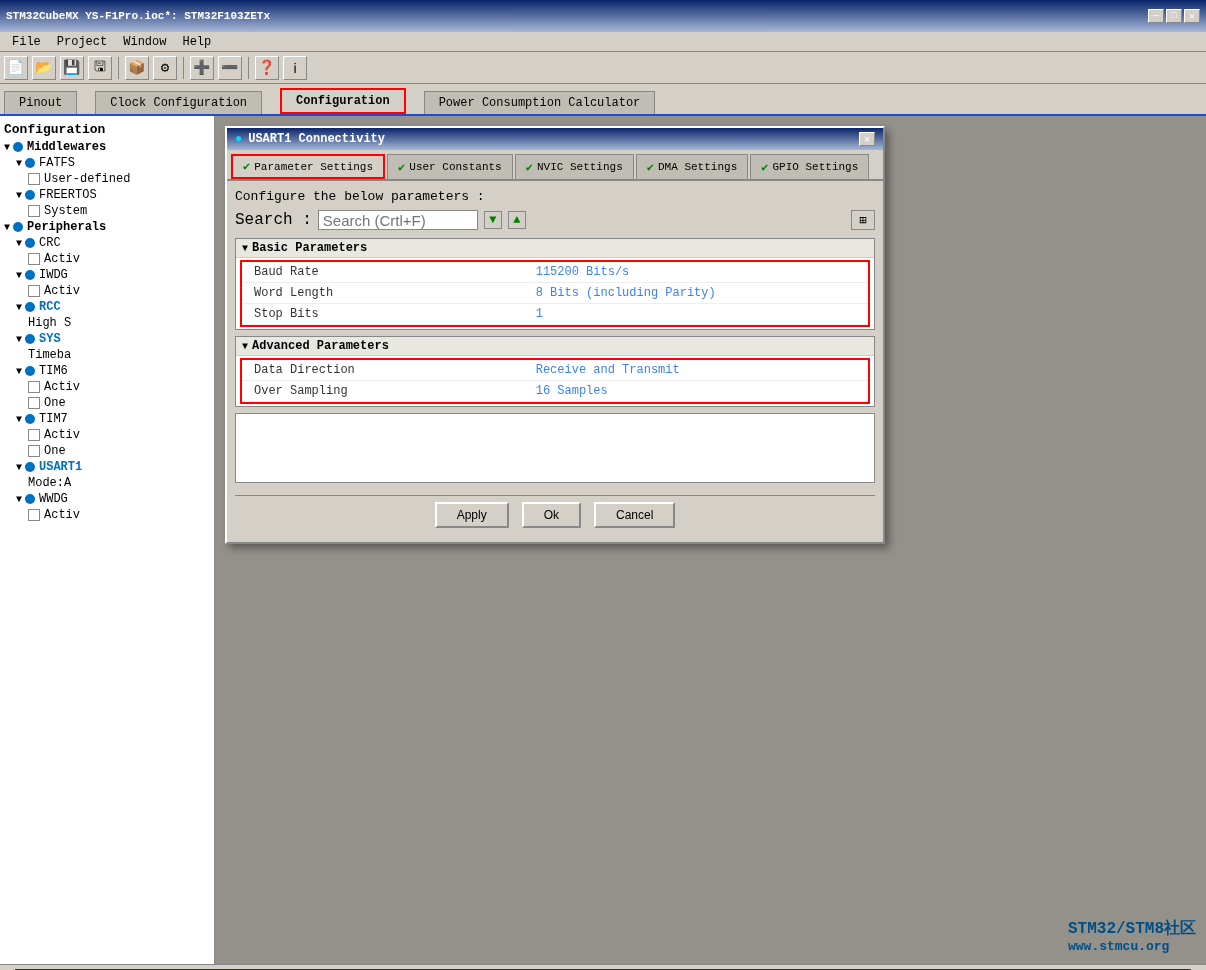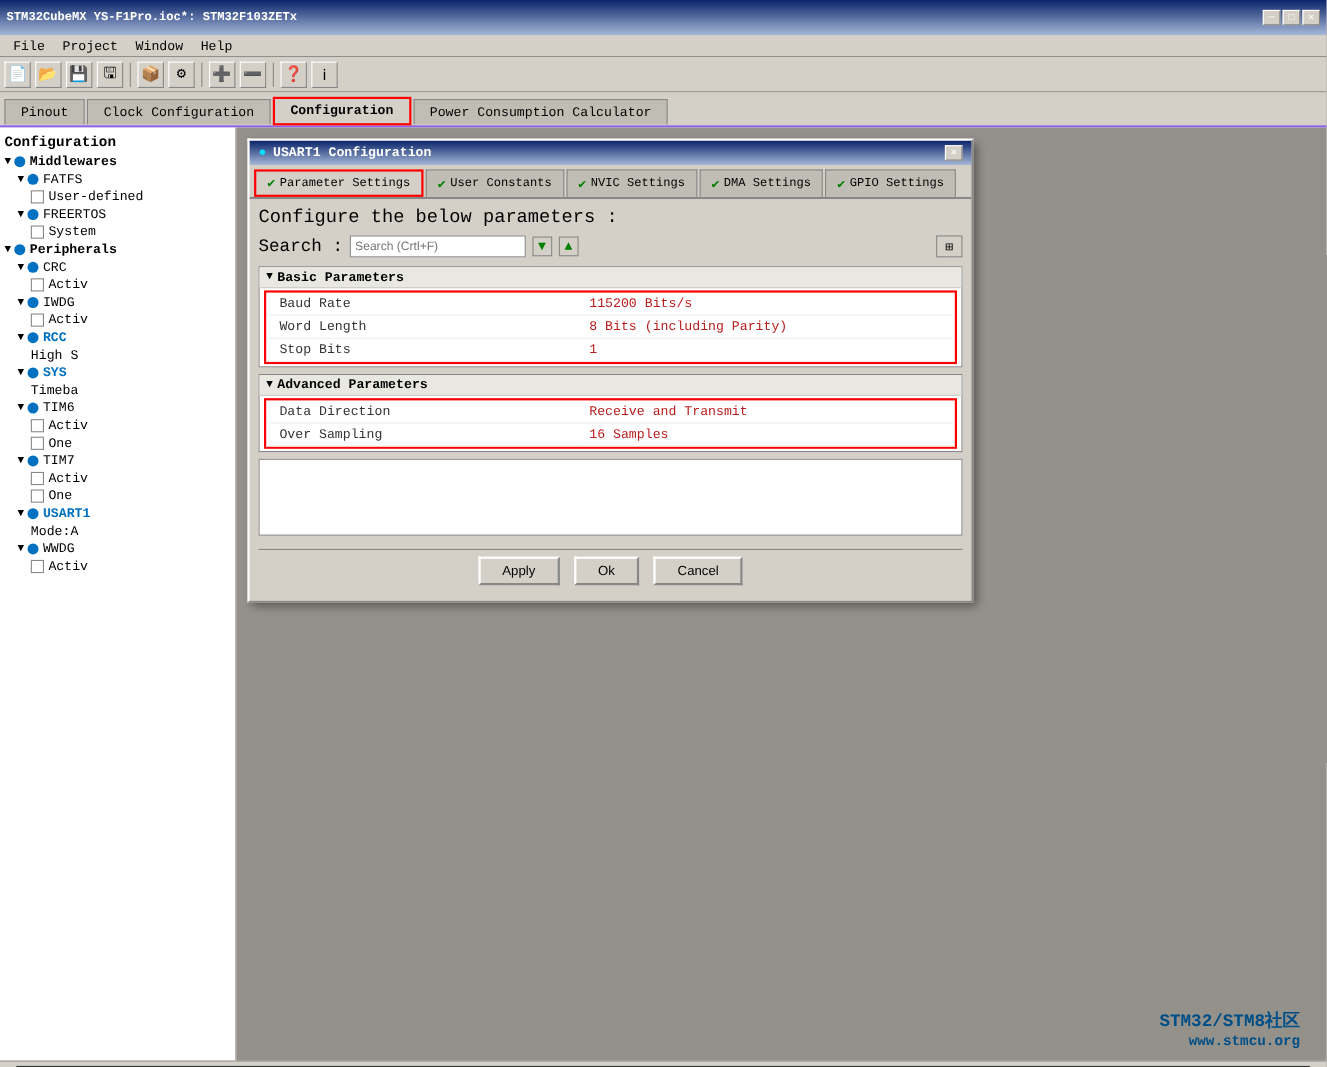--- a/index.html
+++ b/index.html
@@ -57,23 +57,24 @@
       border-top-color: #fff; border-left-color: #fff;
       display: flex; align-items: center; justify-content: center;
       cursor: pointer; font-size: 14px;
     }
     .toolbar-sep { width: 1px; height: 22px; background: #888; margin: 0 2px; }
 
     
     .main-tabs {
       background: #d4d0c8;
       display: flex;
-      align-items: center;
+      align-items: flex-end;
       padding: 4px 4px 0;
-      border-bottom: 2px solid #8b5cf6;
+      border-bottom: 2px solid #1d4ed8;
+      gap: 16px;
     }
     .main-tab {
       padding: 4px 14px;
       border: 1px solid #888;
       border-bottom: none;
       background: #c0bdb5;
       cursor: pointer;
       font-size: 12px;
       margin-right: 2px;
     }
@@ -161,25 +162,24 @@
       cursor: pointer;
       min-width: 120px;
     }
     .conn-btn.highlighted-btn {
       border: 2px solid red;
       background: #e8e8e8;
     }
     .watermark {
       position: absolute;
       bottom: 10px;
-      right: 24px;
+      right: 10px;
       color: #0070c0;
       font-size: 18px;
       font-weight: bold;
-      text-align: right;
     }
     .watermark-sub {
       font-size: 13px;
       color: #0070c0;
     }
 
     
     .modal-overlay {
       position: absolute;
       top: 0; left: 0; right: 0; bottom: 0;
@@ -241,37 +241,37 @@
       border-top: 2px solid red;
     }
     .tab-check { color: green; font-size: 12px; }
 
     
     .dialog-body {
       padding: 8px;
       background: #d4d0c8;
     }
     .dialog-hint {
-      font-size: 17px;
+      font-size: 13px;
       margin-bottom: 6px;
     }
 
     
     .search-bar {
       display: flex;
       align-items: center;
       margin-bottom: 8px;
       gap: 6px;
     }
     .search-label { font-size: 16px; }
     .search-input {
       width: 160px;
       height: 20px;
       border: 1px solid #888;
-      font-size: 11px;
+      font-size: 15px;
       padding: 1px 4px;
       background: white;
     }
     .search-nav-btn {
       width: 18px; height: 18px;
       background: #d4d0c8;
       border: 1px solid #888;
       cursor: pointer;
       display: flex; align-items: center; justify-content: center;
       font-size: 12px; color: green;
@@ -302,21 +302,21 @@
     .section-toggle { cursor: pointer; margin-right: 4px; font-size: 10px; }
     .section-title { font-weight: bold; }
 
     .params-table { width: 100%; border-collapse: collapse; }
     .params-table tr { border-bottom: 1px solid #eee; }
     .params-table td {
       padding: 3px 12px;
       font-size: 12px;
     }
     .params-table td:first-child { color: #333; width: 45%; }
-    .params-table td:last-child { color: #b91c1c; }
+    .params-table td:last-child { color: #3b82f6; }
     .params-group-outline {
       border: 2px solid red;
       margin: 2px 4px;
     }
 
     
     .dialog-textarea {
       width: 100%;
       height: 70px;
       background: white;
@@ -570,21 +570,21 @@
       <div style="font-size:16px;">STM32/STM8社区</div>
       <div class="watermark-sub">www.stmcu.org</div>
     </div>
 
     <div class="modal-overlay" style="padding-left: 0; padding-top: 0; align-items:flex-start; justify-content:flex-start;">
       <div class="dialog" style="margin-left: 10px; margin-top: 10px;">
 
         <div class="dialog-title">
           <div style="display:flex;align-items:center;">
             <span class="dialog-title-icon">●</span>
-            <span>USART1 Configuration</span>
+            <span>USART1 Connectivity</span>
           </div>
           <div class="dialog-close">✕</div>
         </div>
 
         <div class="dialog-tabs">
           <div class="dialog-tab active outline-red">
             <span class="tab-check">✔</span>
             <span>Parameter Settings</span>
           </div>
           <div class="dialog-tab">

